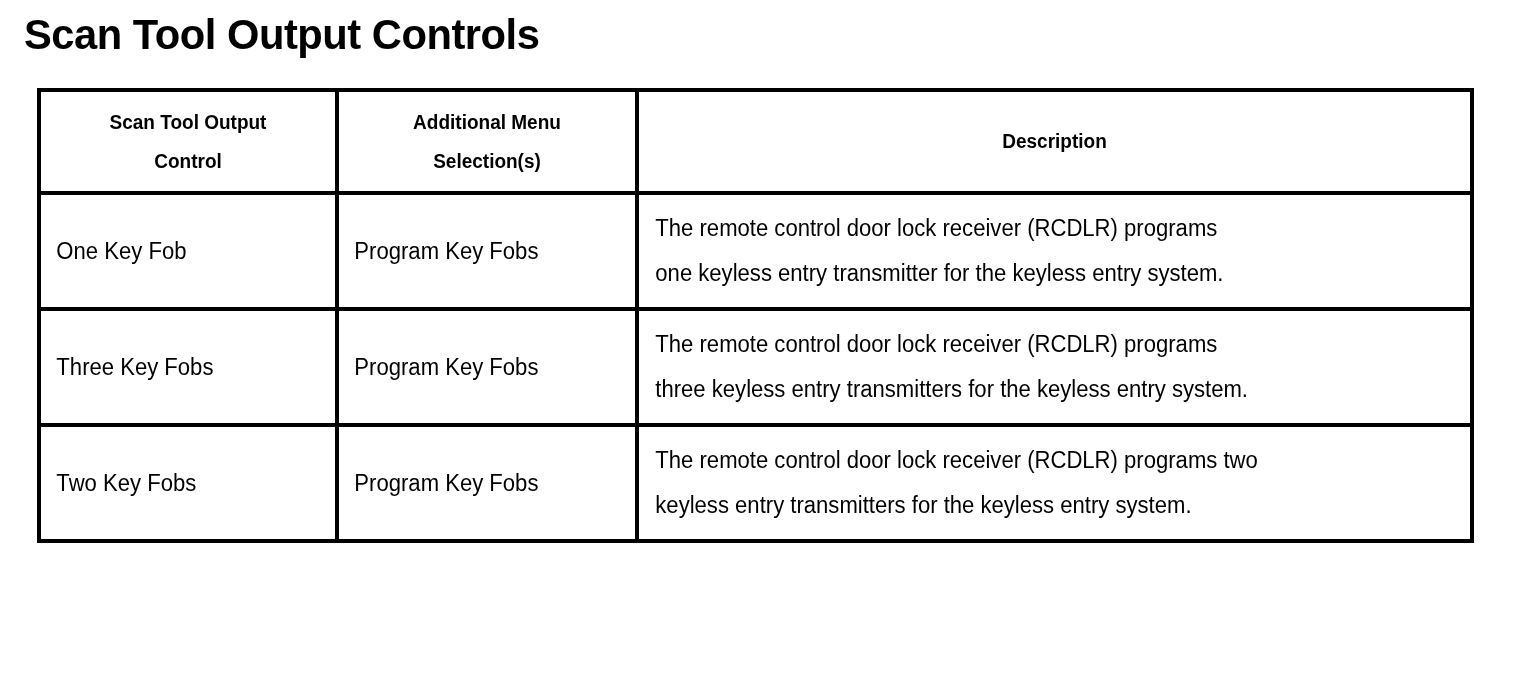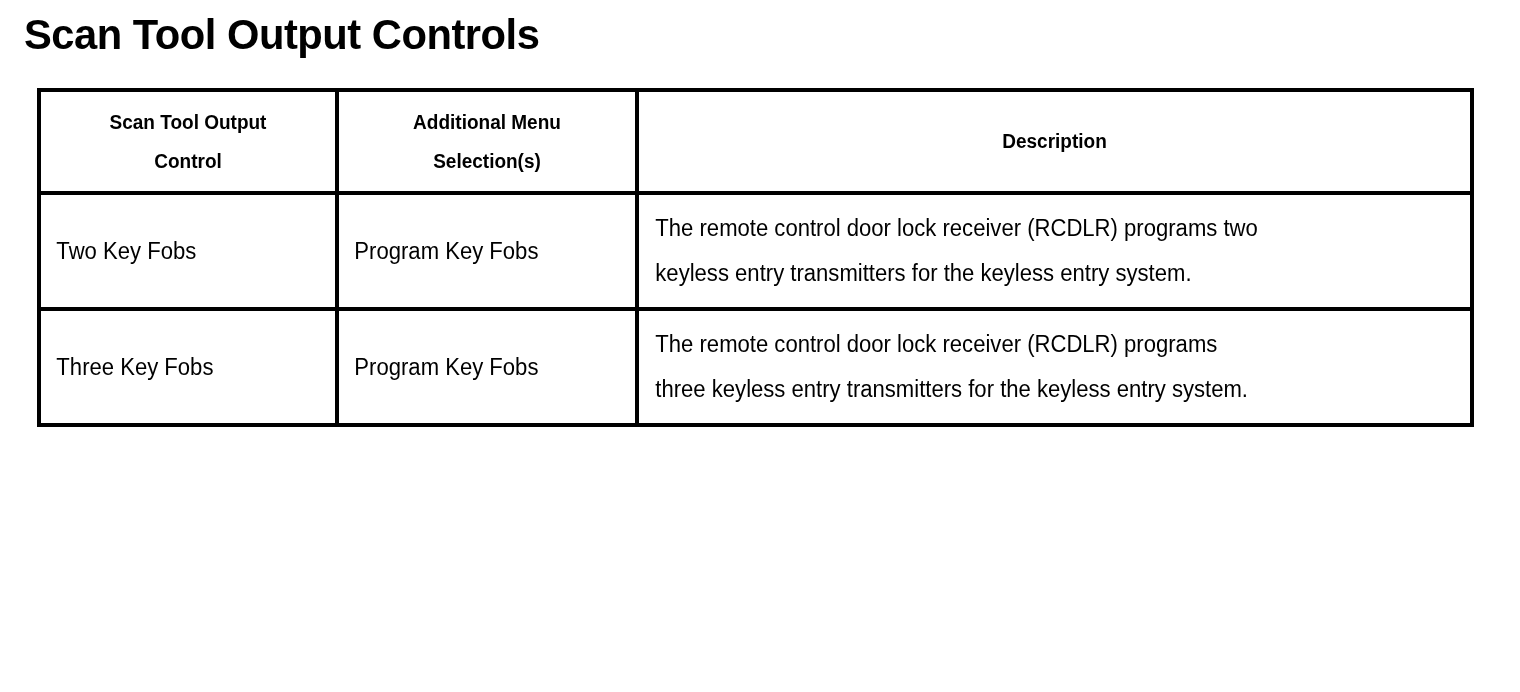--- a/index.html
+++ b/index.html
@@ -122,48 +122,62 @@
           </td>
           <td>
             <div class="hdr-cell">Additional Menu</div>
             <div class="hdr-cell">Selection(s)</div>
           </td>
           <td>
             <div class="hdr-cell">Description</div>
           </td>
         </tr>
 
-
         <tr class="data-row">
           <td>
-            <div class="cell-control">Two Key Fobs</div>
+            <div class="cell-control">One Key Fob</div>
           </td>
           <td>
             <div class="cell-menu">Program Key Fobs</div>
           </td>
           <td>
             <div class="cell-desc">
-              <span class="line">The remote control door lock receiver (RCDLR) programs two</span>
-              <span class="line">keyless entry transmitters for the keyless entry system.</span>
+              <span class="line">The remote control door lock receiver (RCDLR) programs</span>
+              <span class="line">one keyless entry transmitter for the keyless entry system.</span>
             </div>
           </td>
         </tr>
 
         <tr class="data-row">
           <td>
             <div class="cell-control">Three Key Fobs</div>
           </td>
           <td>
             <div class="cell-menu">Program Key Fobs</div>
           </td>
           <td>
             <div class="cell-desc">
               <span class="line">The remote control door lock receiver (RCDLR) programs</span>
               <span class="line">three keyless entry transmitters for the keyless entry system.</span>
             </div>
           </td>
         </tr>
 
+        <tr class="data-row">
+          <td>
+            <div class="cell-control">Two Key Fobs</div>
+          </td>
+          <td>
+            <div class="cell-menu">Program Key Fobs</div>
+          </td>
+          <td>
+            <div class="cell-desc">
+              <span class="line">The remote control door lock receiver (RCDLR) programs two</span>
+              <span class="line">keyless entry transmitters for the keyless entry system.</span>
+            </div>
+          </td>
+        </tr>
+
       </tbody>
     </table>
   </div>
 
 </div>
 
 </body></html>

